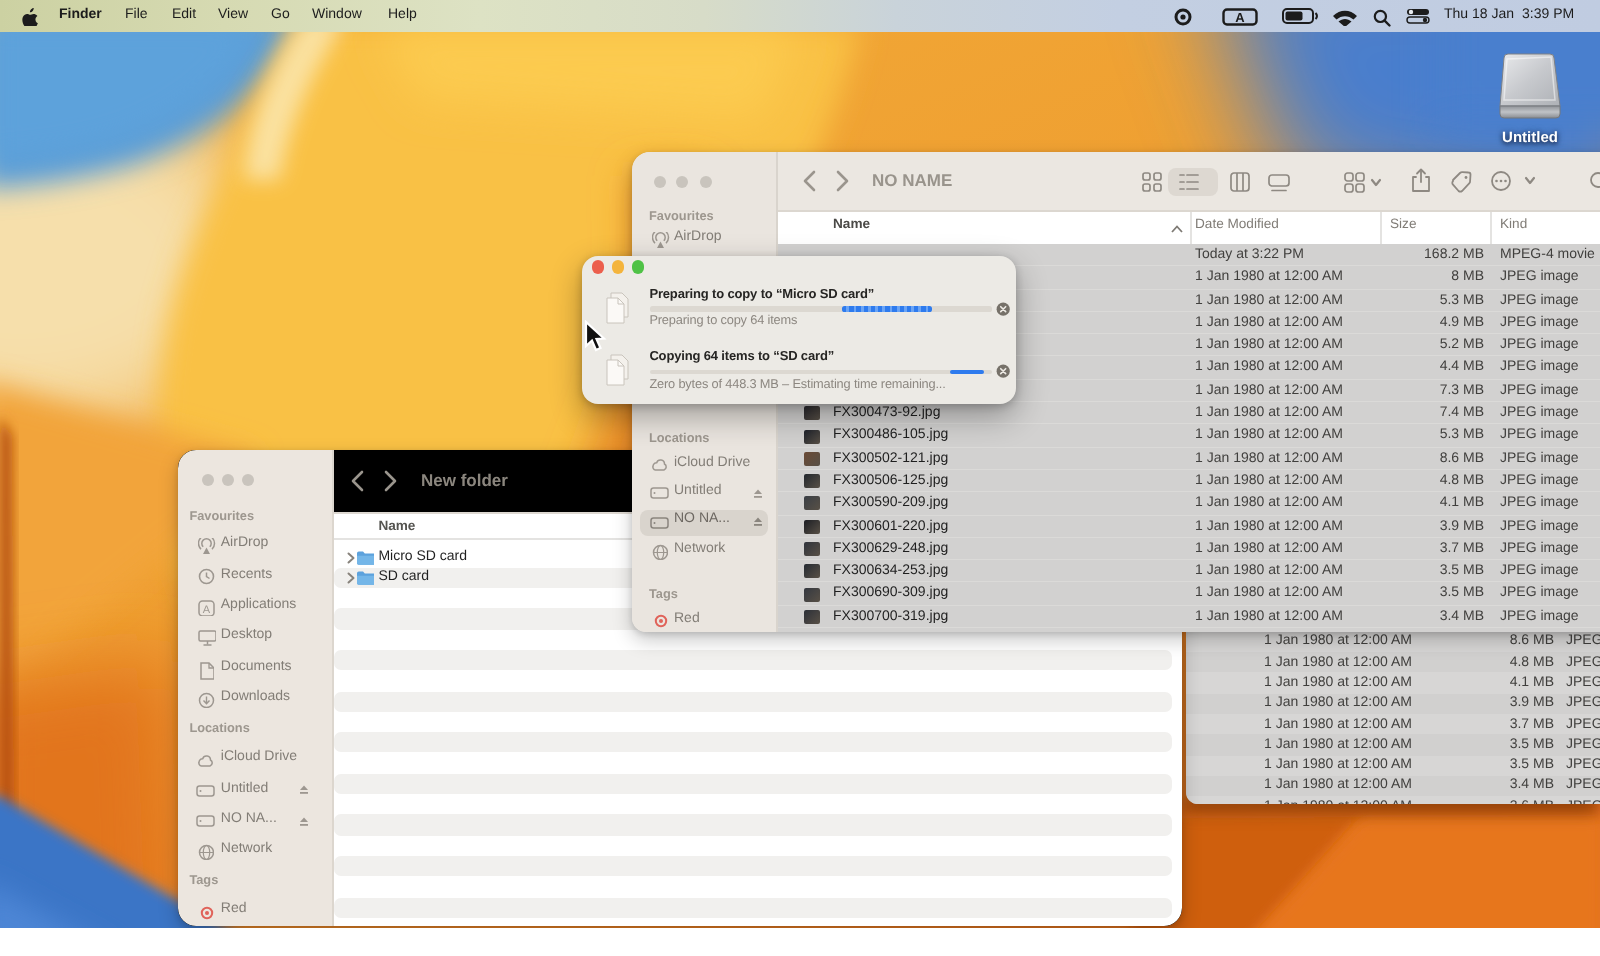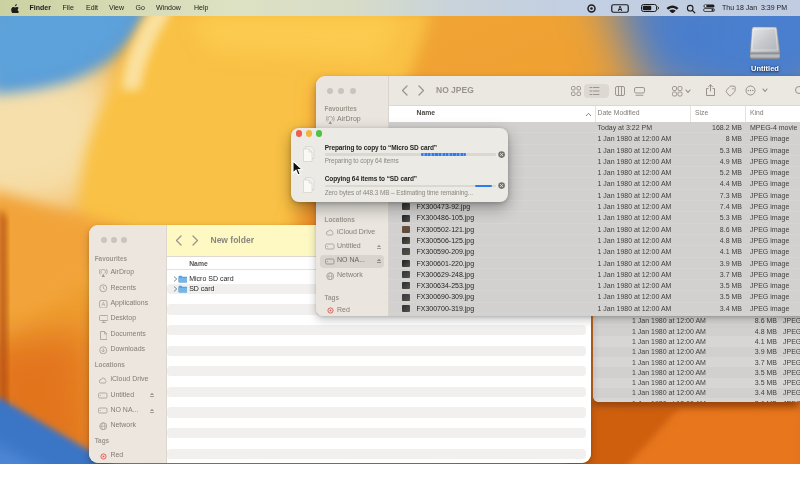--- a/index.html
+++ b/index.html
@@ -7,21 +7,21 @@
 .abs{position:absolute;}
 
 .win{position:absolute;border-radius:9px;overflow:hidden;box-shadow:0 4px 10px rgba(0,0,0,.22),0 1px 3px rgba(0,0,0,.14);}
 
 #w1{left:316px;top:76px;width:502px;height:240px;background:#ebe7e1;border-radius:9px 9px 7px 7px;}
 #w1 .side{position:absolute;left:0;top:0;bottom:0;width:72px;background:#eae5df;border-radius:9px 0 0 7px;border-right:1px solid #d9d4cd;}
 #w1 .cont{position:absolute;left:73px;top:28.7px;right:0;bottom:0;background:#fff;border-top:1px solid #dcd7d0;}
 #w1 .hdr{position:absolute;left:0;top:0;right:0;height:16.3px;background:#fff;border-bottom:1px solid #e2e1df;}
 .tl{position:absolute;border-radius:50%;}
 
-#wf{left:89px;top:225px;width:502px;height:238px;background:#fef9c3;}
+#wf{left:89px;top:225px;width:502px;height:238px;background:#000000;}
 #wf .side{position:absolute;left:0;top:0;bottom:0;width:76.5px;background:#ece6df;border-radius:9px 0 0 9px;border-right:1px solid #dcd6ce;}
 #wf .cont{position:absolute;left:77.5px;top:30.8px;right:0;bottom:0;background:#fff;border-radius:0 0 9px 0;border-top:1px solid #ddd8d1;}
 
 #dlg{left:291px;top:128px;width:217px;height:74px;background:#eceae5;border-radius:8px;box-shadow:0 6px 16px rgba(0,0,0,.32),0 1px 4px rgba(0,0,0,.2);}
 
 #w2{left:593px;top:315.8px;width:207px;height:86.7px;background:#d6d5d4;border-radius:0 0 0 6px;box-shadow:-2px 4px 9px rgba(0,0,0,.3);overflow:hidden;}
 
 #mbar{left:0;top:0;width:800px;height:16px;background:linear-gradient(90deg,#ccd1a2 0%,#d6dab2 14%,#dde2c4 30%,#d7dcc8 44%,#c9d3da 56%,#c3cfe2 70%,#c0cce1 100%);}
 #mbar .mi{position:absolute;top:0;height:16px;line-height:16.5px;font-size:7px;color:#1c1c1c;}
 .srow{position:absolute;font-size:7px;color:#827d76;white-space:nowrap;}
@@ -329,21 +329,21 @@
           <circle cx="7" cy="7" r="2" fill="#e0635a"></circle>
         </svg>
     </div>
 
     <svg class="abs" style="left:85px;top:9px" width="24" height="11" viewBox="0 0 48 22">
         <g fill="none" stroke="#9a958d" stroke-width="2.6" stroke-linecap="round" stroke-linejoin="round">
           <path d="M12,2 L3,11 L12,20"></path>
           <path d="M36,2 L45,11 L36,20"></path>
         </g>
       </svg>
-    <div class="abs" style="left:120px;top:8.5px;font-size:8.5px;font-weight:bold;color:#99948c;">NO JPEG</div>
+    <div class="abs" style="left:120px;top:8.5px;font-size:8.5px;font-weight:bold;color:#99948c;">NO NAME</div>
     <div class="abs" style="left:268px;top:8px;width:24.5px;height:14px;background:#ddd8d1;border-radius:4px;"></div>
     <svg class="abs" style="left:255px;top:10px" width="104" height="10" viewBox="0 0 208 20">
       <g fill="none" stroke="#8e8982" stroke-width="1.7">
         <g transform="translate(0,0)">
             <rect x="1" y="1" width="7" height="7" rx="2"></rect>
             <rect x="12" y="1" width="7" height="7" rx="2"></rect>
             <rect x="1" y="12" width="7" height="7" rx="2"></rect>
             <rect x="12" y="12" width="7" height="7" rx="2"></rect>
           </g>
         <g transform="translate(37,0)" stroke-linecap="round">

